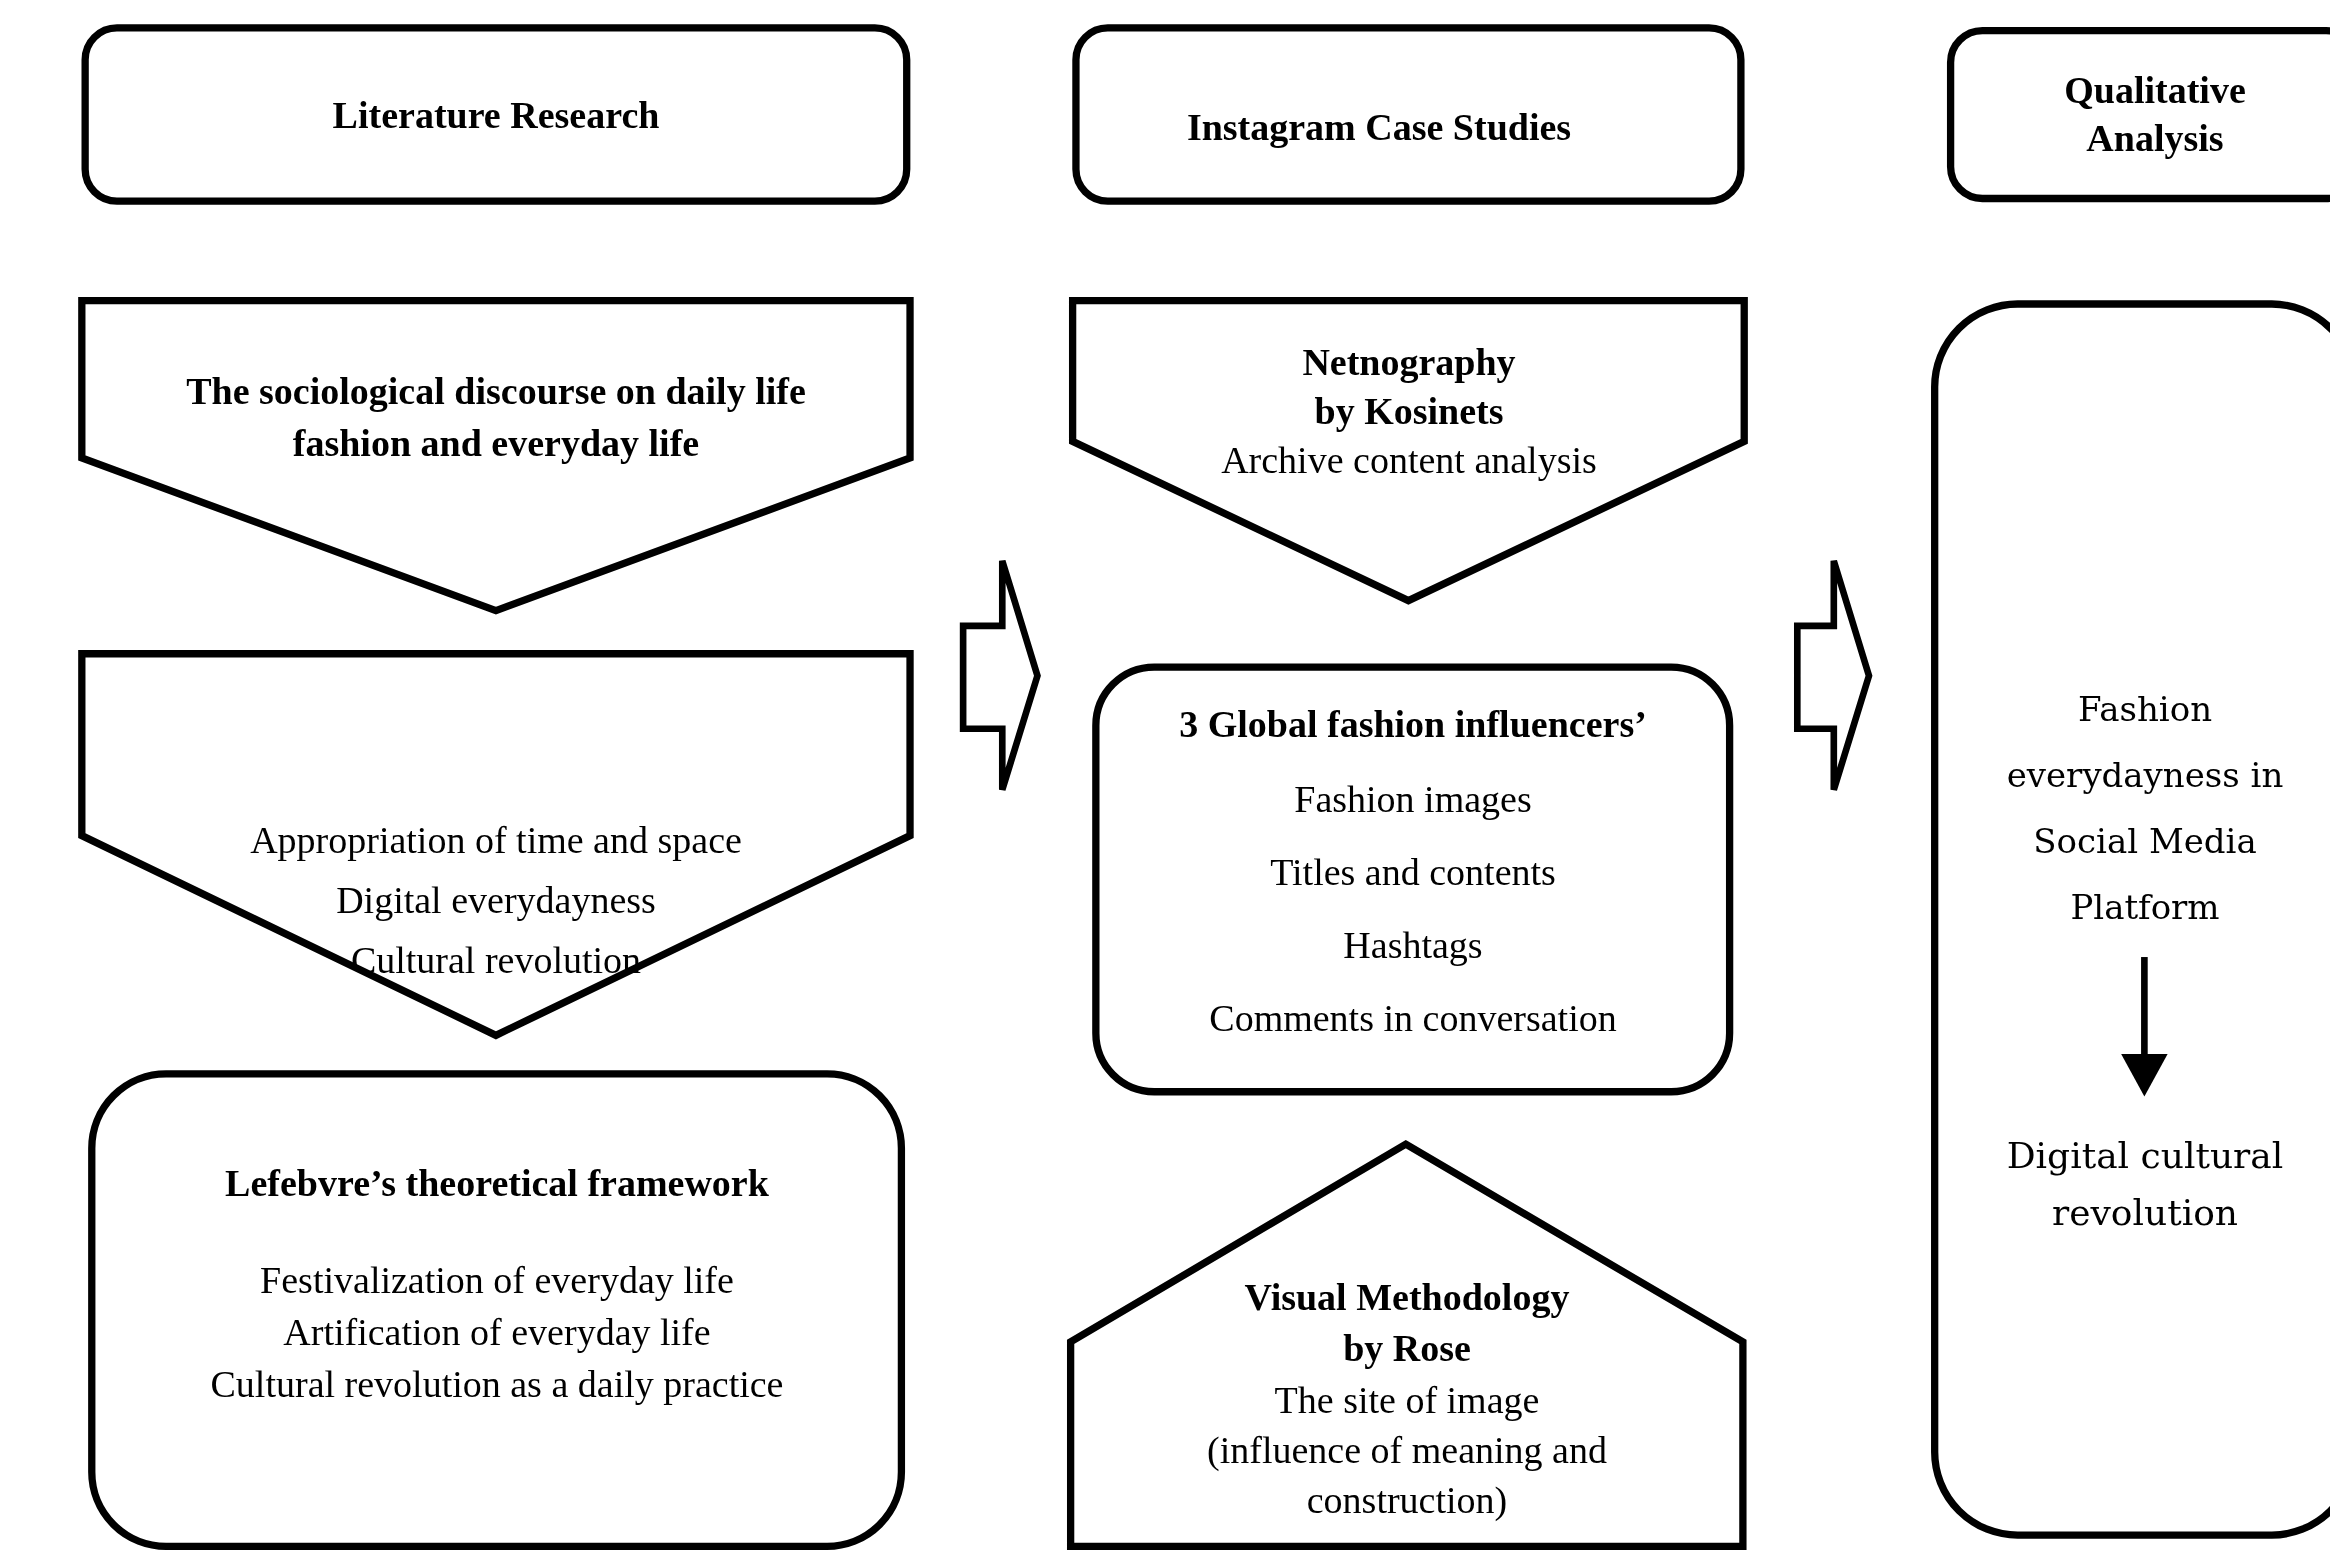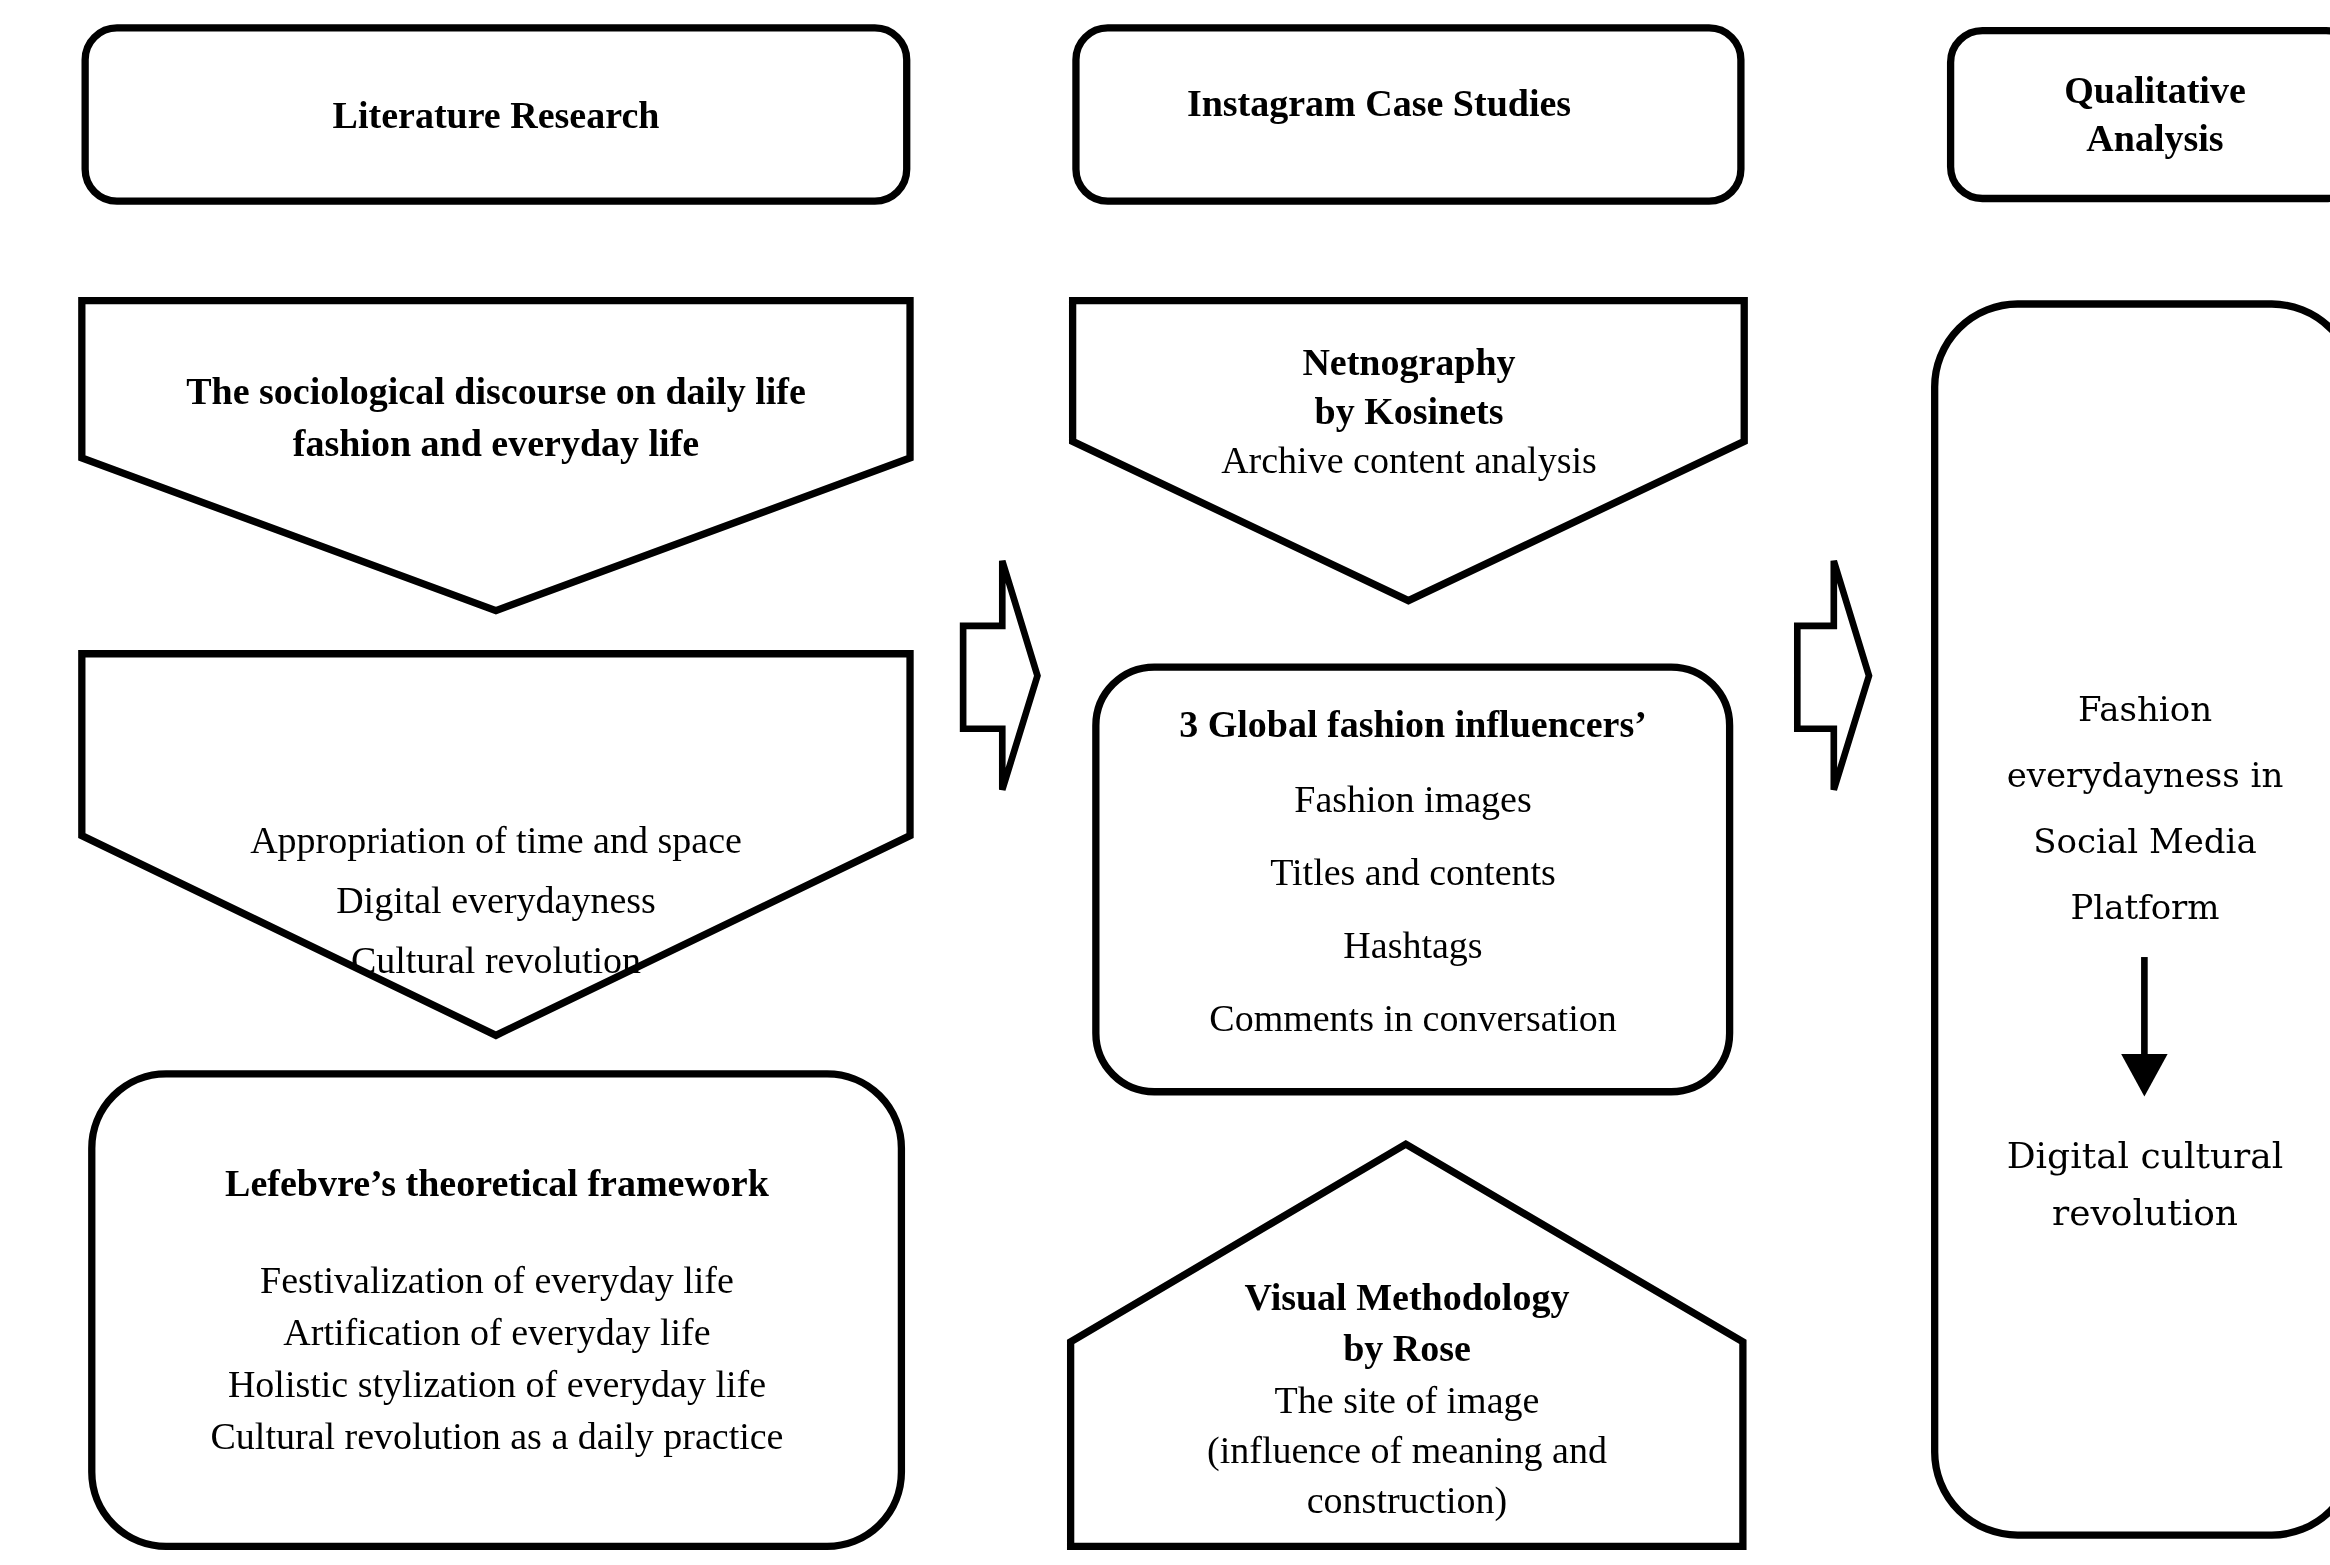--- a/index.html
+++ b/index.html
@@ -8,21 +8,21 @@
           font-family:"Liberation Serif",serif;color:#000000;overflow:hidden;margin-left:44px;}
   .canvas svg{position:absolute;left:0;top:0;}
   .tb{position:absolute;text-align:center;}
   .tb div{white-space:nowrap;}
   .bold{font-weight:bold;}
   .flexc{display:flex;align-items:center;justify-content:center;}
   .f58{font-size:38px;}
   .serif2{font-family:"DejaVu Serif",serif;}
   
   .hdr1{left:38px;top:24px;width:828px;height:181px;}
-  .hdr2{left:1029px;top:12px;width:612px;height:181px;}
+  .hdr2{left:1029px;top:36px;width:612px;height:181px;}
   .hdr3{left:1904px;top:26.5px;width:414px;height:175px;line-height:48px;}
   .hdr3 span{display:inline-block;max-width:305px;white-space:normal;}
   
   .p1t{left:38px;top:365px;width:828px;line-height:52px;}
   .p2t{left:38px;top:667px;width:828px;line-height:50px;}
   .p2b{left:38px;top:810px;width:828px;line-height:60px;}
   .b3t{left:48px;top:1158px;width:810px;line-height:50px;}
   .b3b{left:48px;top:1254px;width:810px;line-height:52px;}
   
   .pmt{left:1029px;top:338px;width:672px;line-height:49px;}
@@ -89,21 +89,20 @@
     <div>Digital everydayness</div>
     <div>Cultural revolution</div>
   </div>
 
   <div class="tb bold f58 b3t">
     <div>Lefebvre’s theoretical framework</div>
   </div>
   <div class="tb f58 b3b">
     <div>Festivalization of everyday life</div>
     <div>Artification of everyday life</div>
-    <div>Holistic stylization of everyday life</div>
     <div>Cultural revolution as a daily practice</div>
   </div>
 
   <div class="tb bold f58 pmt">
     <div>Netnography</div>
     <div>by Kosinets</div>
   </div>
   <div class="tb f58 pmb">
     <div>Archive content analysis</div>
   </div>

